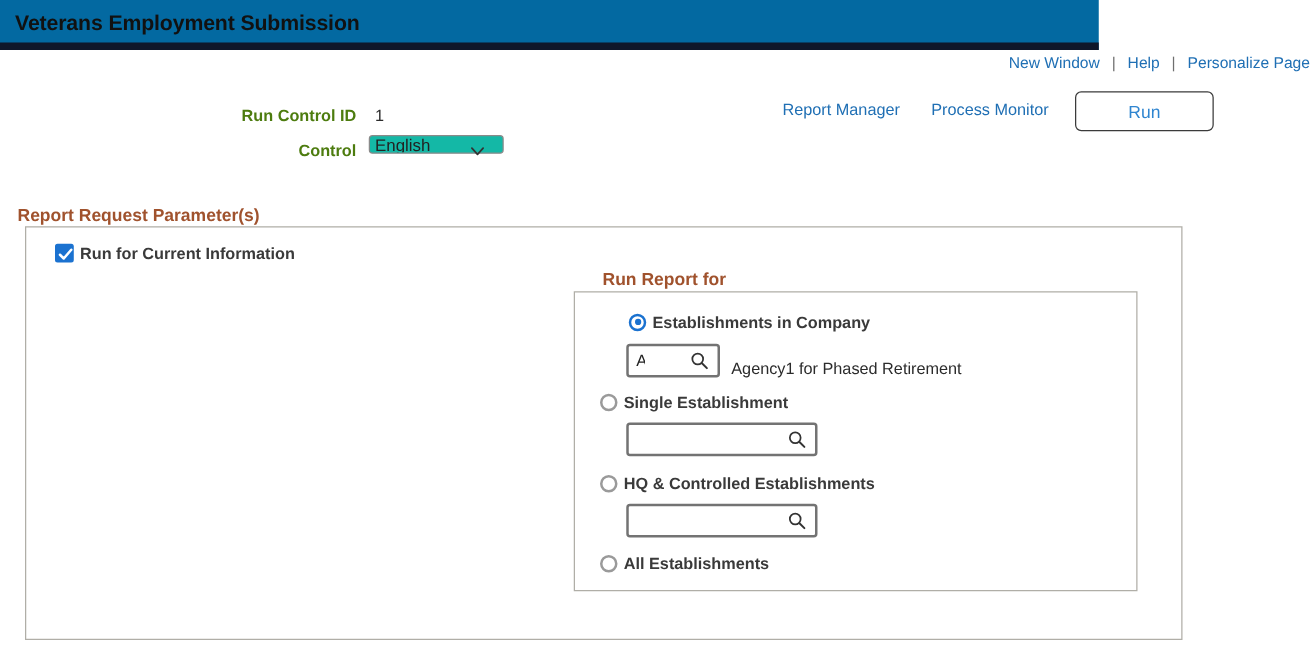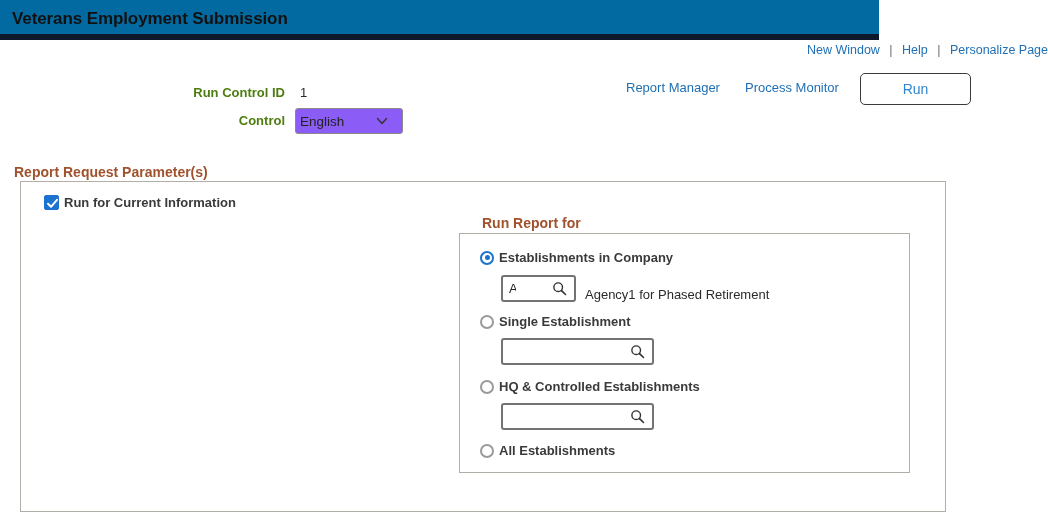--- a/index.html
+++ b/index.html
@@ -75,25 +75,25 @@
     top: 85px;
     font-size: 13px;
     color: #2b2b2b;
   }
 
   .lang-select {
     position: absolute;
     left: 295px;
     top: 108px;
     width: 108px;
-    height: 26px;
+    height: 15px;
     box-sizing: border-box;
     border: 1px solid #8a8a8a;
     border-radius: 3px;
-    background: #8b5cf6;
+    background: #14b8a6;
     font-family: "Liberation Sans", sans-serif;
     font-size: 13.5px;
     color: #222;
     padding: 0 4px;
     appearance: none;
     -webkit-appearance: none;
   }
   .lang-arrow {
     position: absolute;
     left: 376px;
@@ -234,21 +234,21 @@
     border-radius: 50%;
     background: #1b72d0;
   }
   .radio-label {
     margin-left: 5px;
     font-size: 13px;
     font-weight: bold;
     color: #3a3a3a;
   }
 
-  #radio-estab-company { top: 250px; }
+  #radio-estab-company { top: 250px; margin-left: 23px; }
   #radio-single-estab  { top: 314px; }
   #radio-hq-estab      { top: 379px; }
   #radio-all-estab     { top: 443px; }
 
   
   .prompt-field {
     position: absolute;
     box-sizing: border-box;
     border: 2px solid #737373;
     border-radius: 3px;

